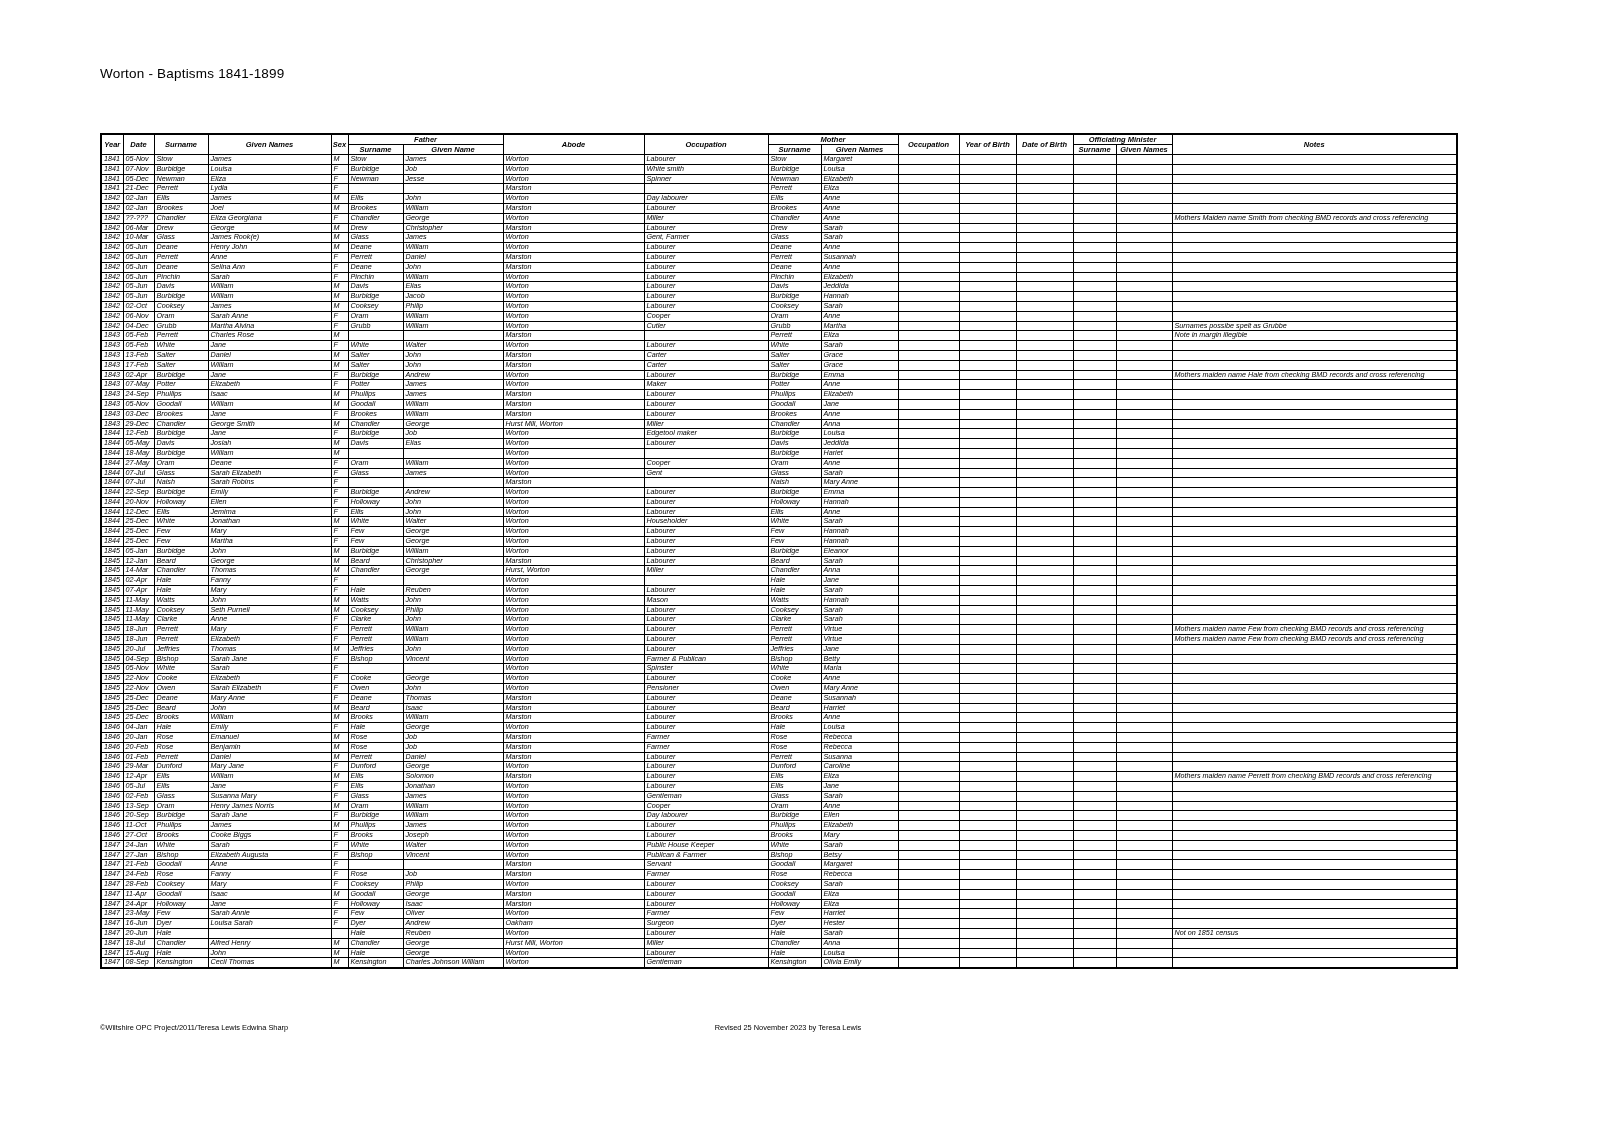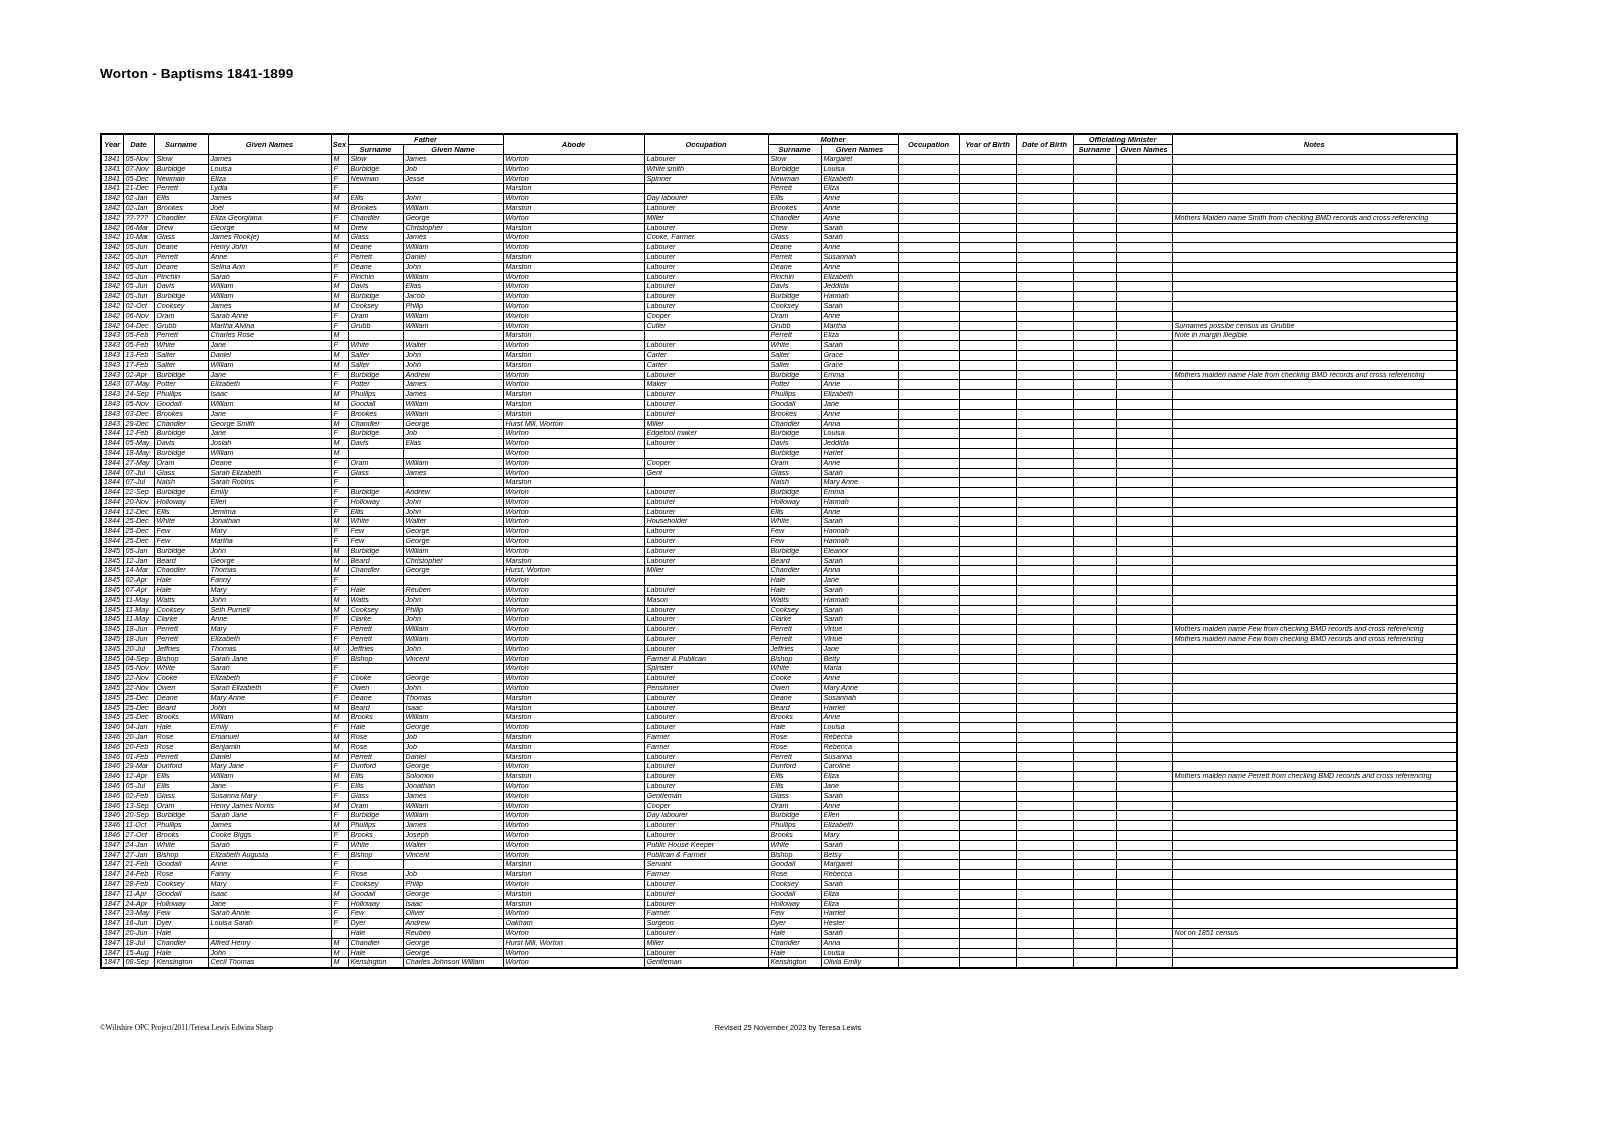--- a/index.html
+++ b/index.html
@@ -2,21 +2,21 @@
 <html><head>
 <meta charset="utf-8">
 <style>
   html,body{margin:0;padding:0;}
   body{
     width:1600px;height:1131px;background:#ffffff;position:relative;
     font-family:"Liberation Sans",sans-serif;color:#000;
   }
   .page-title{
     position:absolute;left:100px;top:66px;
-    font-size:13.5px;font-weight:bold;letter-spacing:.2px;white-space:nowrap;
+    font-size:13.5px;font-weight:normal;letter-spacing:.2px;white-space:nowrap;
   }
   .table-wrap{position:absolute;left:100px;top:133px;}
   table.grid{
     border-collapse:collapse;table-layout:fixed;width:1356px;
     border:2px solid #000;
     font-style:italic;
   }
   table.grid th,table.grid td{
     border:1px solid #000;
     padding:0 2px;
@@ -24,21 +24,21 @@
     vertical-align:middle;
   }
   table.grid th{
     font-size:7.5px;font-weight:bold;text-align:center;
     height:9px;line-height:9px;padding:0 1px;
   }
   table.grid td{
     font-size:7.2px;height:8.8px;line-height:8.8px;text-align:left;
   }
   .footer{position:absolute;left:100px;top:1023px;width:1356px;height:12px;}
-  .footer .copyright{position:absolute;left:0;top:0;font-size:7.4px;white-space:nowrap;font-family:Liberation Serif, serif;}
+  .footer .copyright{position:absolute;left:0;top:0;font-size:7.4px;white-space:nowrap;}
   .footer .revised{position:absolute;left:0;right:0;top:0;text-align:center;font-size:7.4px;white-space:nowrap;margin-left:20px;}
 </style>
 </head>
 <body>
 
 <div class="page-title">Worton - Baptisms 1841-1899</div>
 
 <div class="table-wrap">
   <table class="grid">
     <colgroup>
@@ -241,21 +241,21 @@
         </tr>
         <tr>
           <td>1842</td>
           <td>10-Mar</td>
           <td>Glass</td>
           <td>James Rook(e)</td>
           <td>M</td>
           <td>Glass</td>
           <td>James</td>
           <td>Worton</td>
-          <td>Cooke, Farmer</td>
+          <td>Gent, Farmer</td>
           <td>Glass</td>
           <td>Sarah</td>
           <td></td>
           <td></td>
           <td></td>
           <td></td>
           <td></td>
           <td></td>
         </tr>
         <tr>
@@ -420,21 +420,21 @@
           <td>William</td>
           <td>Worton</td>
           <td>Cutler</td>
           <td>Grubb</td>
           <td>Martha</td>
           <td></td>
           <td></td>
           <td></td>
           <td></td>
           <td></td>
-          <td>Surnames possibe census as Grubbe</td>
+          <td>Surnames possibe spelt as Grubbe</td>
         </tr>
         <tr>
           <td>1843</td>
           <td>05-Feb</td>
           <td>Perrett</td>
           <td>Charles Rose</td>
           <td>M</td>
           <td></td>
           <td></td>
           <td>Marston</td>

